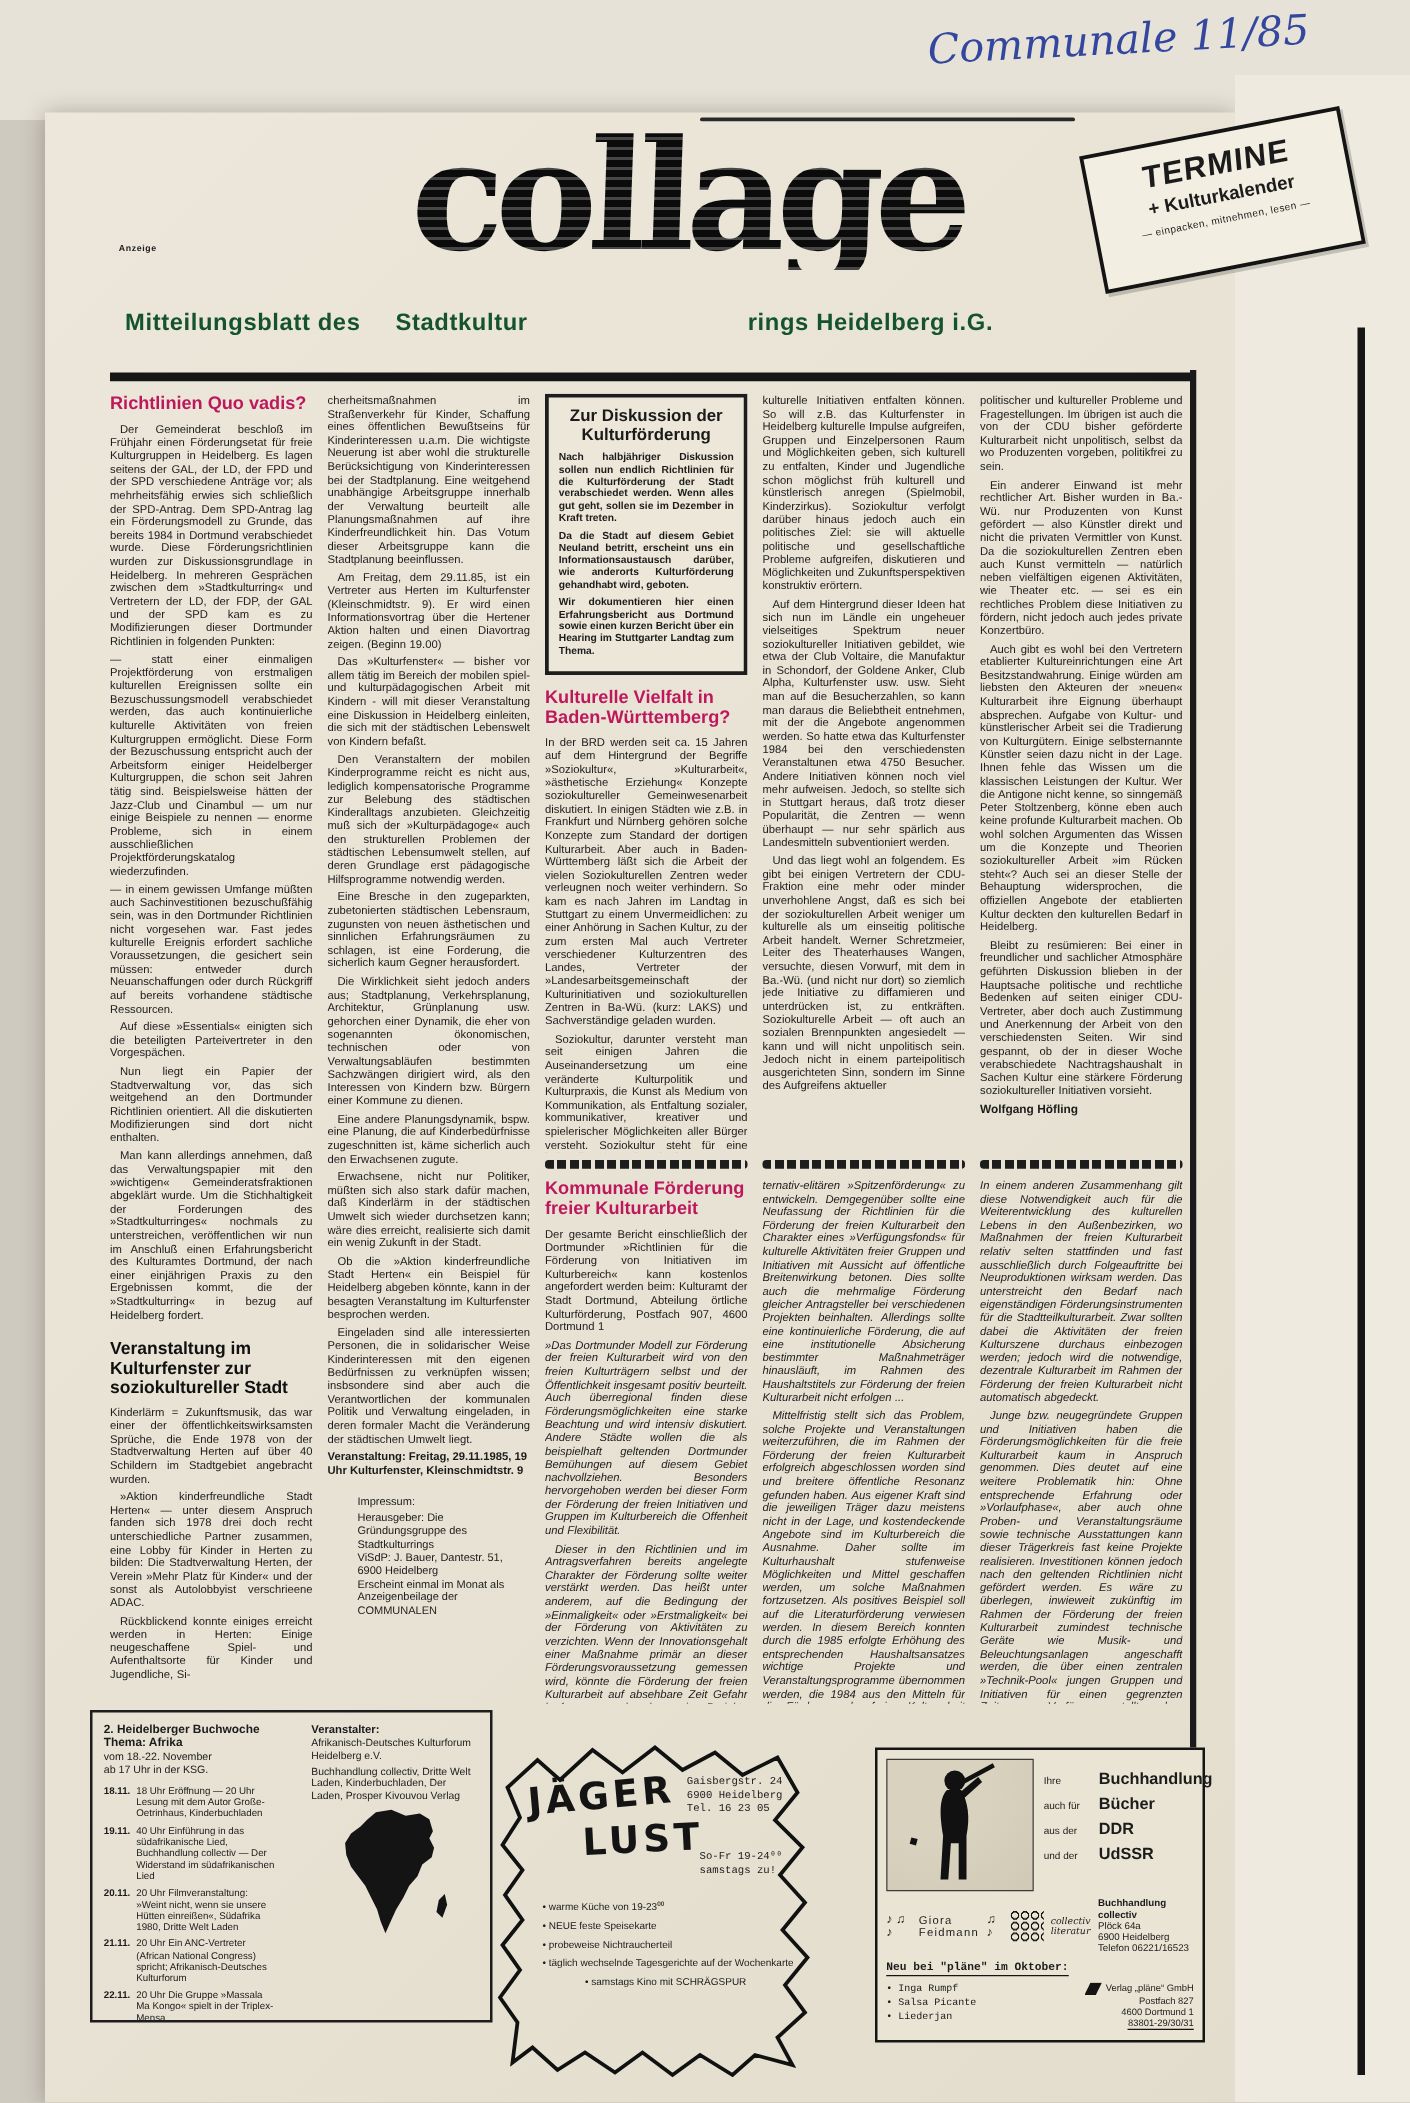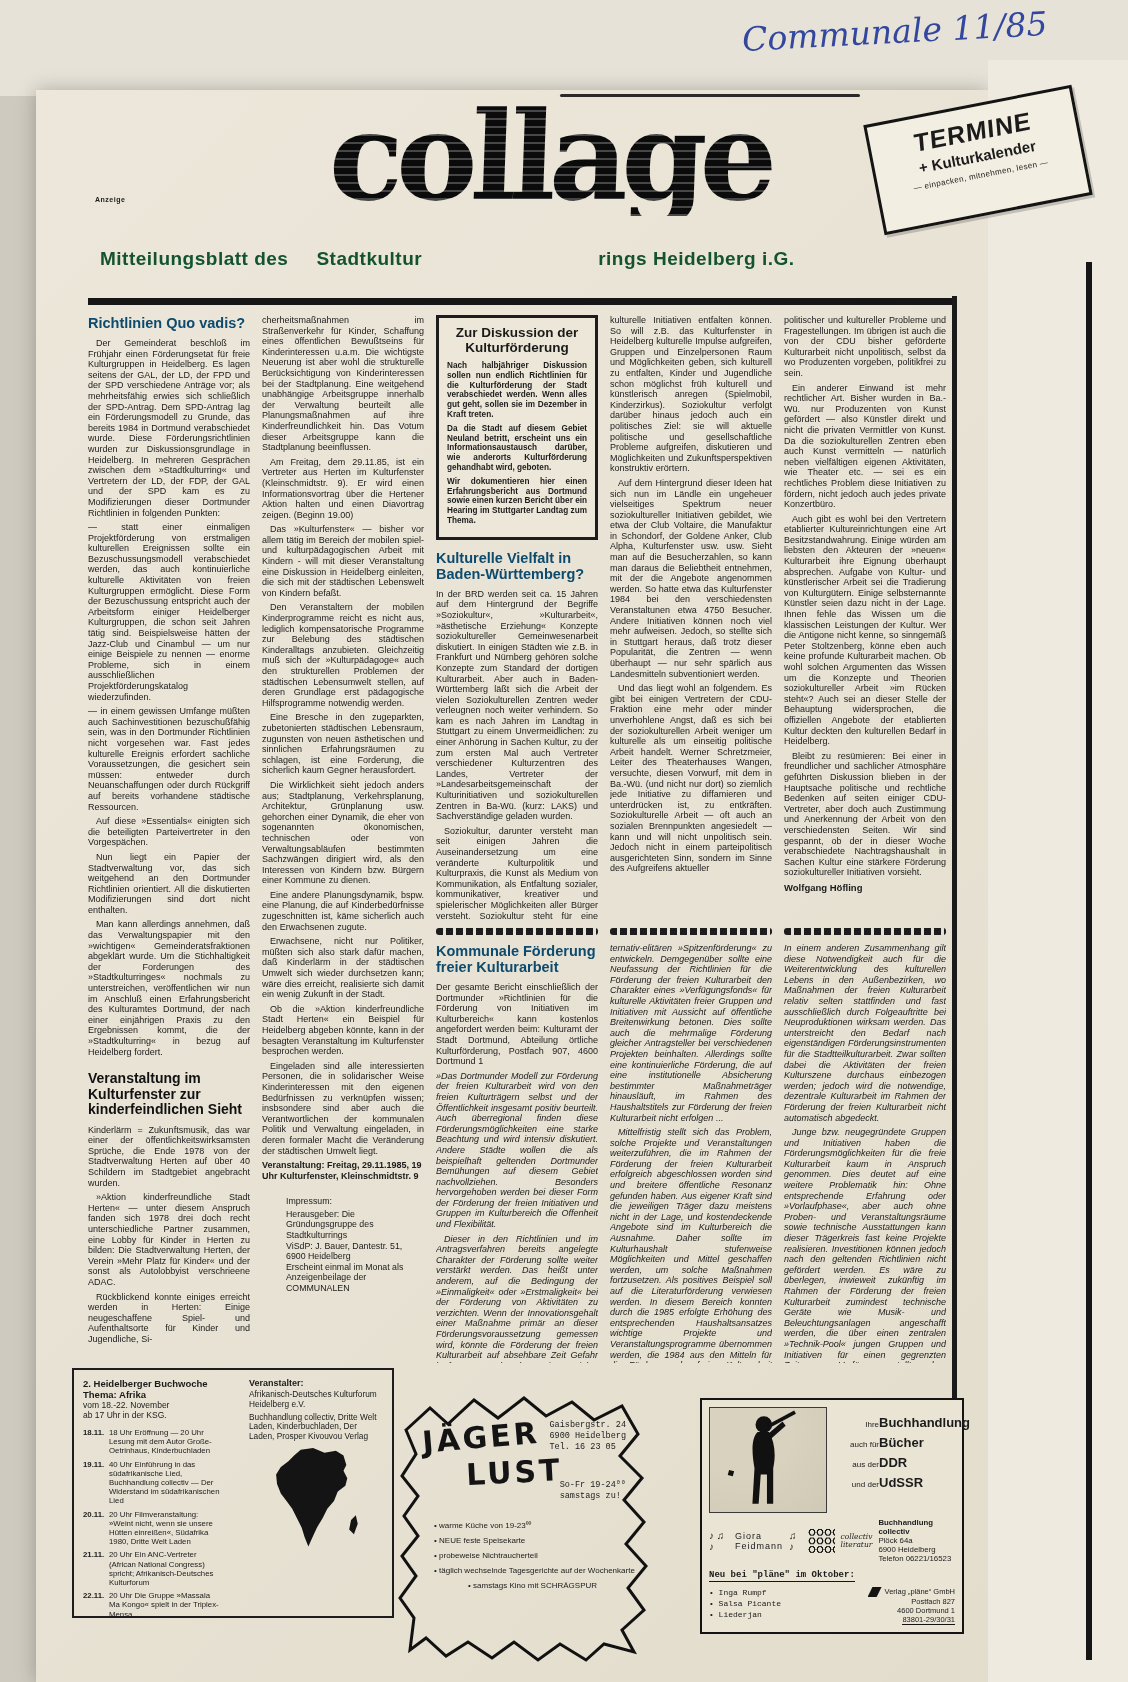--- a/index.html
+++ b/index.html
@@ -51,21 +51,21 @@
 
   .col{position:absolute;top:315px;width:162px;}
   .c1{left:88px;height:1048px;overflow:hidden;}
   .c2{left:262px;height:1048px;overflow:hidden;}
   .c3{left:436px;}.c4{left:610px;}.c5{left:784px;}
   .upper{height:607px;overflow:hidden;}
   .lower{height:420px;overflow:hidden;margin-top:8px;}
   .divider{height:7px;margin-top:6px;
     background:repeating-linear-gradient(90deg,#1d1d1d 0 7px,transparent 7px 10px);
     border-radius:3px;}
-  .h{font-size:14.5px;line-height:16px;font-weight:bold;margin:0 0 7px;color:#0c4a6e;}
+  .h{font-size:14.5px;line-height:16px;font-weight:bold;margin:0 0 7px;color:#be185d;}
   .h2{font-size:14px;line-height:15.5px;font-weight:bold;margin:14px 0 7px;color:#111;}
   .para{font-size:9px;line-height:10.6px;text-align:justify;margin:0 0 4px;text-indent:8px;word-spacing:.3px;}
   .para.ni{text-indent:0;}
   .para.it{font-style:italic;}
   .bold-line{font-size:9px;line-height:11px;font-weight:bold;margin:4px 0;}
   .byline{font-size:9.5px;font-weight:bold;margin-top:4px;}
   .impressum{margin-top:14px;font-size:8.8px;line-height:10.6px;margin-left:24px;}
   .impressum .ih{margin-bottom:2px;}
 
   .diskbox{border:3px solid #1d1d1d;padding:7px 8px;margin-bottom:10px;background:#ece7d8;}
@@ -103,21 +103,21 @@
   .collectiv{
     position:absolute;left:700px;top:1398px;width:264px;height:236px;
     border:2.5px solid #141414;background:#e9e4d4;padding:7px;box-sizing:border-box;
   }
   .cv-top{display:flex;gap:8px;}
   .cv-img{flex:0 0 116px;height:104px;background:
     radial-gradient(circle at 30% 20%, #d8d2bf 0 40%, #cfc9b5 100%);
     border:1px solid #3a3a3a;position:relative;overflow:hidden;}
   .cv-rows{flex:1;padding-top:8px;}
   .cv-row{display:flex;align-items:baseline;margin-bottom:5px;}
-  .cv-row .lab{flex:0 0 44px;font-size:8px;text-align:right;}
+  .cv-row .lab{flex:0 0 44px;font-size:8px;}
   .cv-row .val{font-size:13px;font-weight:bold;}
   .cv-mid{display:flex;align-items:center;gap:6px;margin-top:5px;}
   .cv-artist{font-size:9px;letter-spacing:1px;flex:1;}
   .notes{font-size:10px;}
   .cv-logo{width:30px;height:26px;
     background-image:radial-gradient(circle,transparent 38%,#141414 42% 58%,transparent 62%);
     background-size:8px 8.6px;}
   .cv-logowords{font-family:"DejaVu Serif",serif;font-style:italic;font-size:7.5px;line-height:8px;}
   .cv-store{font-size:7.8px;line-height:9px;}
   .cv-store .sn{font-weight:bold;}
@@ -160,21 +160,21 @@
 <div class="toprule"></div>
 
 <div class="col c1">
   <div class="h">Richtlinien Quo vadis?</div>
   <p class="para first">Der Gemeinderat beschloß im Frühjahr einen Förderungsetat für freie Kulturgruppen in Heidelberg. Es lagen seitens der GAL, der LD, der FPD und der SPD verschiedene Anträge vor; als mehrheitsfähig erwies sich schließlich der SPD-Antrag. Dem SPD-Antrag lag ein Förderungsmodell zu Grunde, das bereits 1984 in Dortmund verabschiedet wurde. Diese Förderungsrichtlinien wurden zur Diskussionsgrundlage in Heidelberg. In mehreren Gesprächen zwischen dem »Stadtkulturring« und Vertretern der LD, der FDP, der GAL und der SPD kam es zu Modifizierungen dieser Dortmunder Richtlinien in folgenden Punkten:</p>
   <p class="para ni">— statt einer einmaligen Projektförderung von erstmaligen kulturellen Ereignissen sollte ein Bezuschussungsmodell verabschiedet werden, das auch kontinuierliche kulturelle Aktivitäten von freien Kulturgruppen ermöglicht. Diese Form der Bezuschussung entspricht auch der Arbeitsform einiger Heidelberger Kulturgruppen, die schon seit Jahren tätig sind. Beispielsweise hätten der Jazz-Club und Cinambul — um nur einige Beispiele zu nennen — enorme Probleme, sich in einem ausschließlichen Projektförderungskatalog wiederzufinden.</p>
   <p class="para ni">— in einem gewissen Umfange müßten auch Sachinvestitionen bezuschußfähig sein, was in den Dortmunder Richtlinien nicht vorgesehen war. Fast jedes kulturelle Ereignis erfordert sachliche Voraussetzungen, die gesichert sein müssen: entweder durch Neuanschaffungen oder durch Rückgriff auf bereits vorhandene städtische Ressourcen.</p>
   <p class="para">Auf diese »Essentials« einigten sich die beteiligten Parteivertreter in den Vorgespächen.</p>
   <p class="para">Nun liegt ein Papier der Stadtverwaltung vor, das sich weitgehend an den Dortmunder Richtlinien orientiert. All die diskutierten Modifizierungen sind dort nicht enthalten.</p>
   <p class="para">Man kann allerdings annehmen, daß das Verwaltungspapier mit den »wichtigen« Gemeinderatsfraktionen abgeklärt wurde. Um die Stichhaltigkeit der Forderungen des »Stadtkulturringes« nochmals zu unterstreichen, veröffentlichen wir nun im Anschluß einen Erfahrungsbericht des Kulturamtes Dortmund, der nach einer einjährigen Praxis zu den Ergebnissen kommt, die der »Stadtkulturring« in bezug auf Heidelberg fordert.</p>
-  <div class="h2">Veranstaltung im Kulturfenster zur kinderfeindlichen Sieht</div>
+  <div class="h2">Veranstaltung im Kulturfenster zur soziokultureller Stadt</div>
   <p class="para ni">Kinderlärm = Zukunftsmusik, das war einer der öffentlichkeitswirksamsten Sprüche, die Ende 1978 von der Stadtverwaltung Herten auf über 40 Schildern im Stadtgebiet angebracht wurden.</p>
   <p class="para">»Aktion kinderfreundliche Stadt Herten« — unter diesem Anspruch fanden sich 1978 drei doch recht unterschiedliche Partner zusammen, eine Lobby für Kinder in Herten zu bilden: Die Stadtverwaltung Herten, der Verein »Mehr Platz für Kinder« und der sonst als Autolobbyist verschrieene ADAC.</p>
   <p class="para">Rückblickend konnte einiges erreicht werden in Herten: Einige neugeschaffene Spiel- und Aufenthaltsorte für Kinder und Jugendliche, Si-</p>
 </div>
 
 <div class="col c2">
   <p class="para ni">cherheitsmaßnahmen im Straßenverkehr für Kinder, Schaffung eines öffentlichen Bewußtseins für Kinderinteressen u.a.m. Die wichtigste Neuerung ist aber wohl die strukturelle Berücksichtigung von Kinderinteressen bei der Stadtplanung. Eine weitgehend unabhängige Arbeitsgruppe innerhalb der Verwaltung beurteilt alle Planungsmaßnahmen auf ihre Kinderfreundlichkeit hin. Das Votum dieser Arbeitsgruppe kann die Stadtplanung beeinflussen.</p>
   <p class="para">Am Freitag, dem 29.11.85, ist ein Vertreter aus Herten im Kulturfenster (Kleinschmidtstr. 9). Er wird einen Informationsvortrag über die Hertener Aktion halten und einen Diavortrag zeigen. (Beginn 19.00)</p>
   <p class="para">Das »Kulturfenster« — bisher vor allem tätig im Bereich der mobilen spiel- und kulturpädagogischen Arbeit mit Kindern - will mit dieser Veranstaltung eine Diskussion in Heidelberg einleiten, die sich mit der städtischen Lebenswelt von Kindern befaßt.</p>
   <p class="para">Den Veranstaltern der mobilen Kinderprogramme reicht es nicht aus, lediglich kompensatorische Programme zur Belebung des städtischen Kinderalltags anzubieten. Gleichzeitig muß sich der »Kulturpädagoge« auch den strukturellen Problemen der städtischen Lebensumwelt stellen, auf deren Grundlage erst pädagogische Hilfsprogramme notwendig werden.</p>

